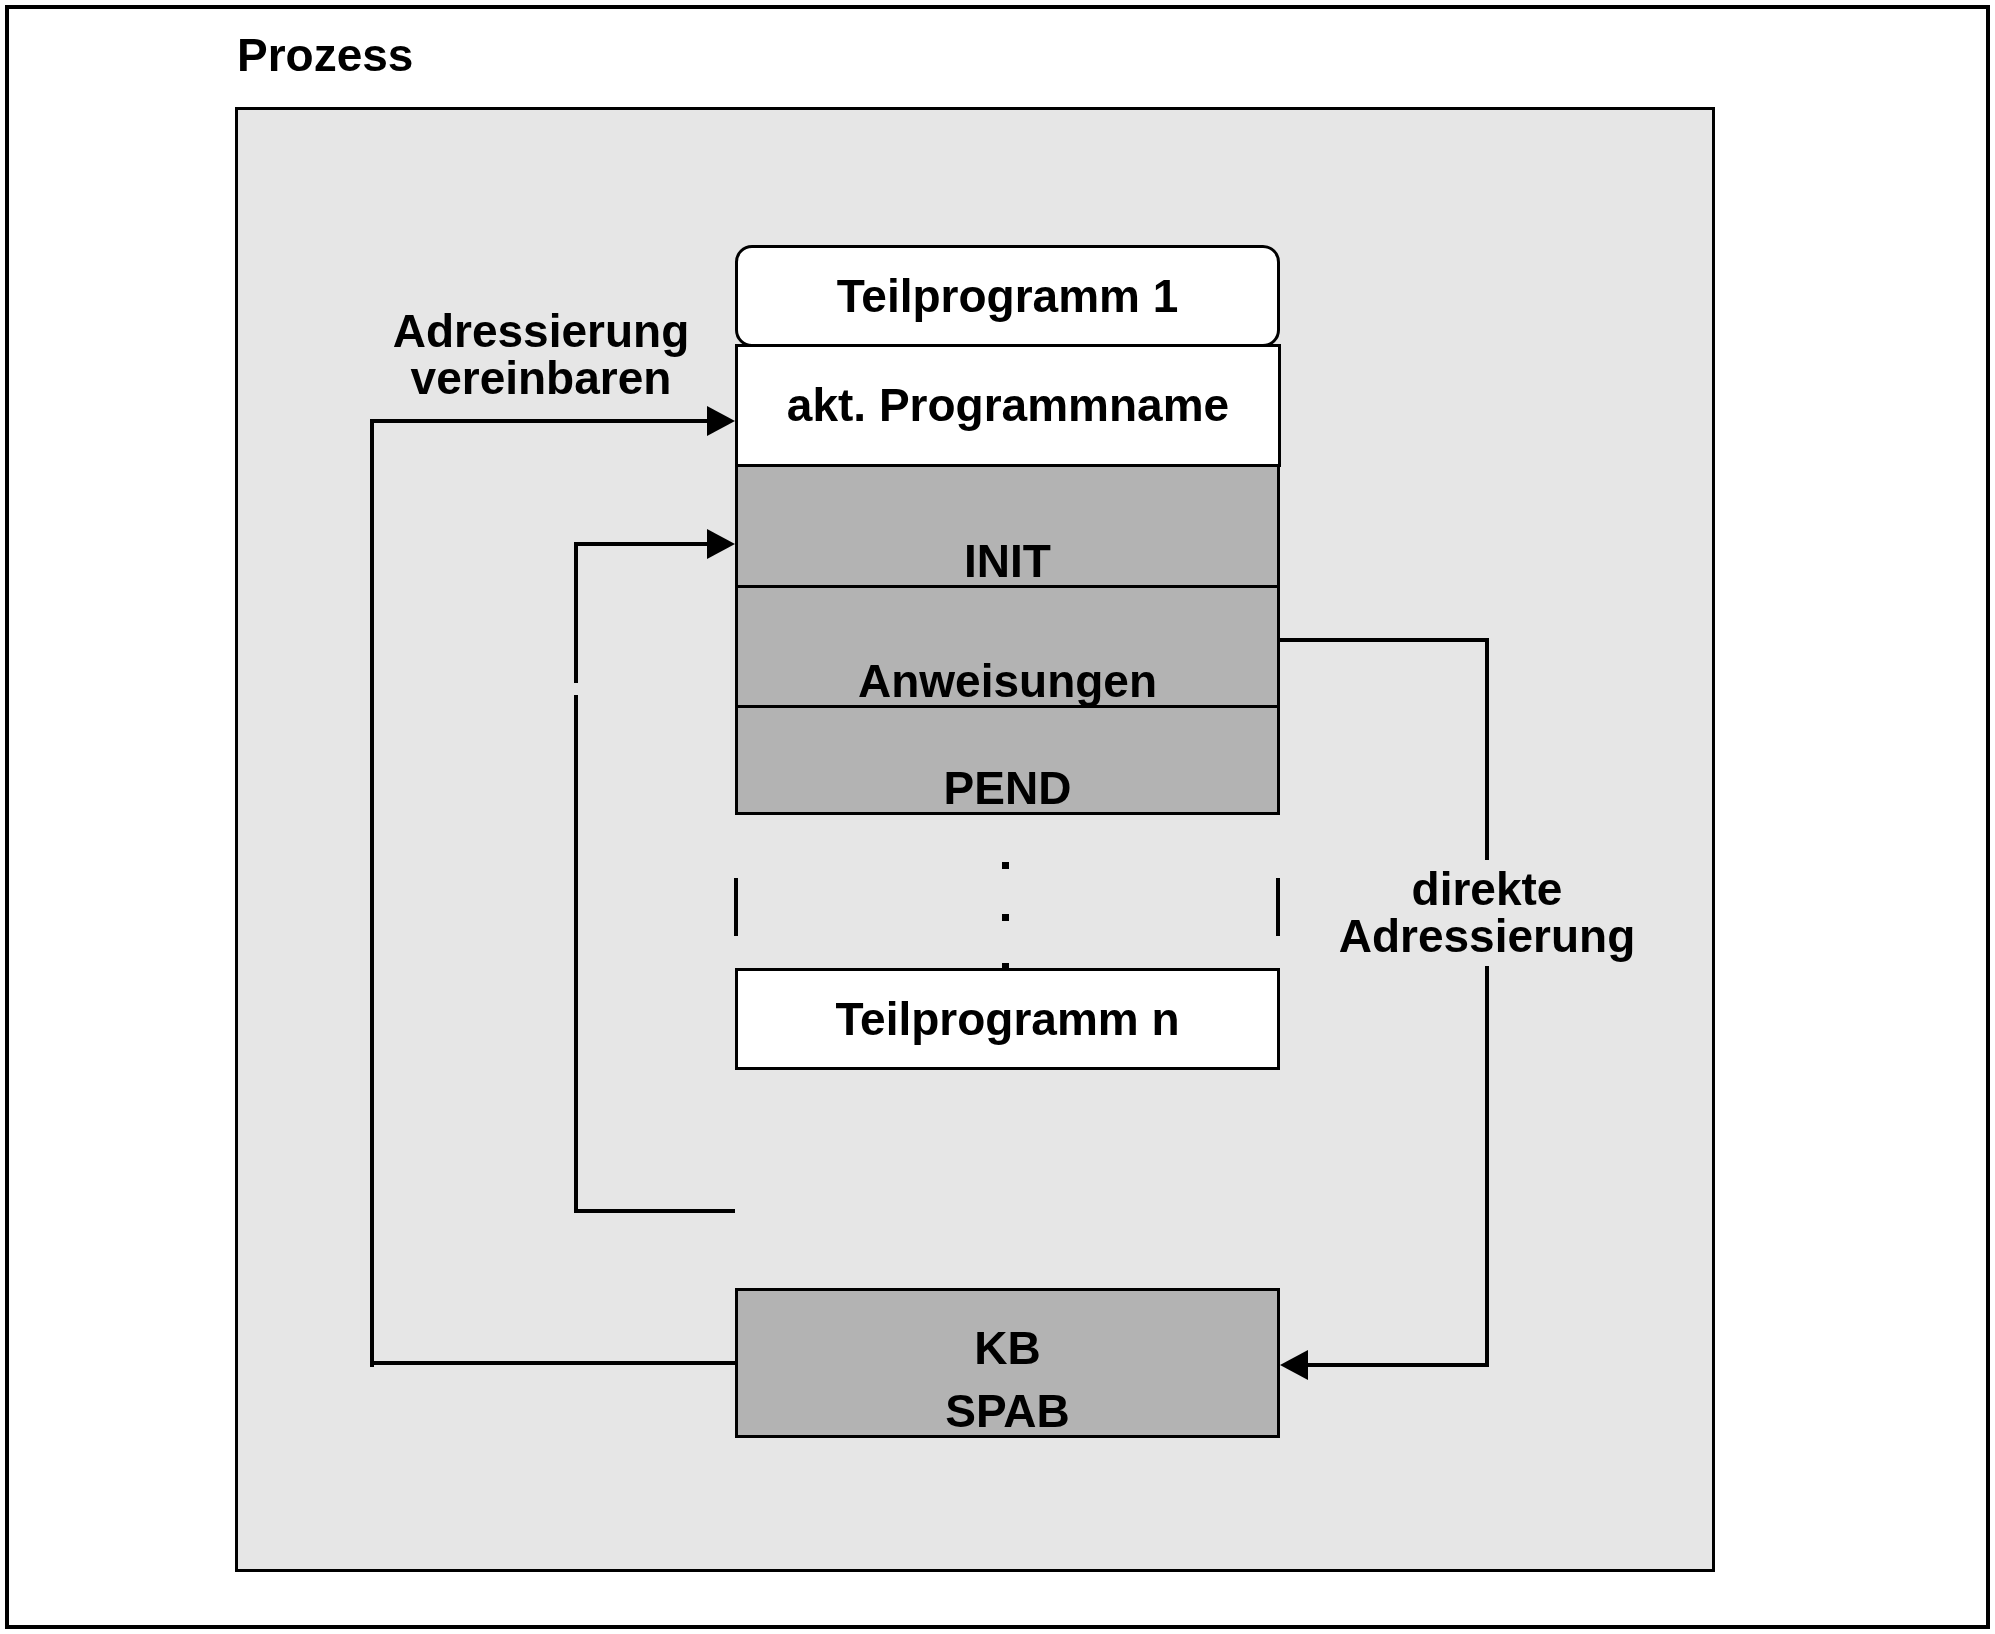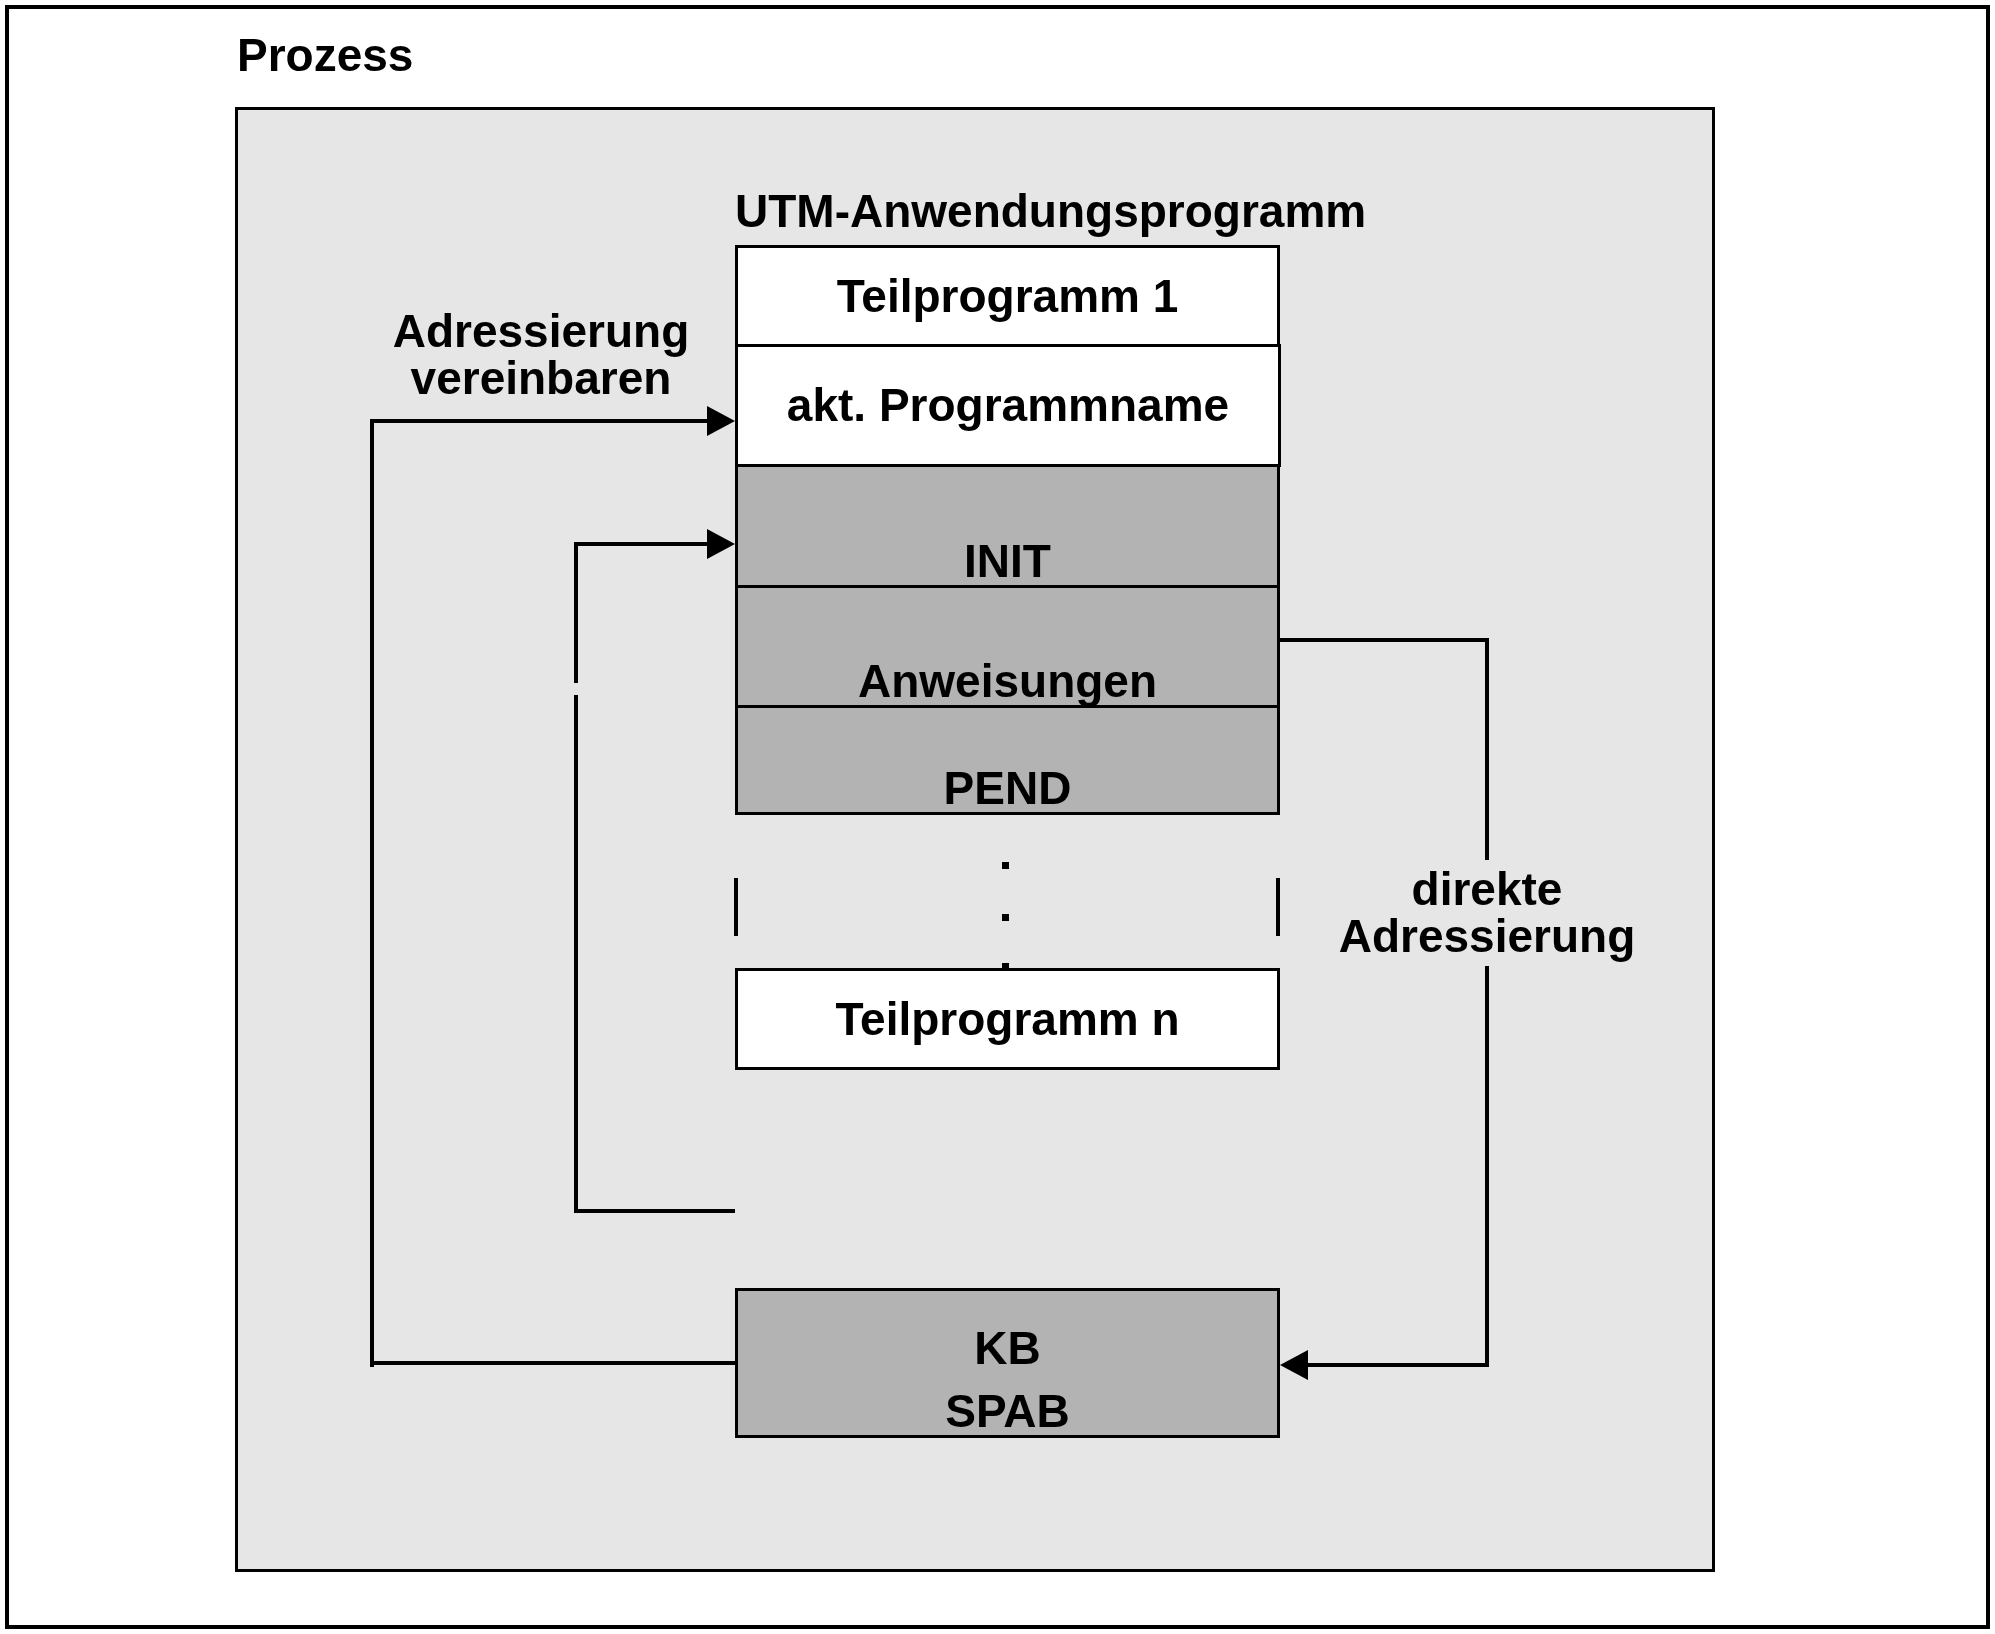--- a/index.html
+++ b/index.html
@@ -35,21 +35,21 @@
     border: 3px solid var(--line, #000);
     display: flex; flex-direction: column;
     align-items: center; justify-content: center;
     font-size: 46px; line-height: 47px;
     text-align: center;
   }
   .block.white { background: var(--white-box-bg, #ffffff); }
   .block.shaded { background: var(--shaded-box-bg, #b3b3b3); justify-content: flex-end; }
   .two-line { row-gap: 16px; }
   
-  .r-tp1  { left: 735px; top: 245px;  width: 545px; height: 102px; }
+  .r-tp1  { left: 735px; top: 245px;  width: 545px; height: 102px; border-radius: 17px; }
   .r-akt  { left: 735px; top: 344px;  width: 546px; height: 123px; }
   .r-init { left: 735px; top: 464px;  width: 545px; height: 124px; }
   .r-anw  { left: 735px; top: 585px;  width: 545px; height: 123px; }
   .r-pend { left: 735px; top: 705px;  width: 545px; height: 110px; }
   .r-tpn  { left: 735px; top: 968px;  width: 545px; height: 102px; }
   .r-main { left: 735px; top: 1135px; width: 545px; height: 156px; }
   .r-kb   { left: 735px; top: 1288px; width: 545px; height: 150px; }
 
   .dot {
     position: absolute; left: 1002px;
@@ -108,21 +108,20 @@
 </head>
 <body>
 
 <div class="stage">
   <div class="outer-frame"></div>
 
   <div class="txt frame-label">Prozess</div>
 
   <div class="process-box"></div>
 
-  <div class="txt app-title">UTM-Anwendungsprogramm</div>
 
   <div class="block white r-tp1">
     <span>Teilprogramm 1</span>
   </div>
   <div class="block white r-akt">
     <span>akt. Programmname</span>
   </div>
   <div class="block shaded r-init">
     <span>INIT</span>
   </div>

